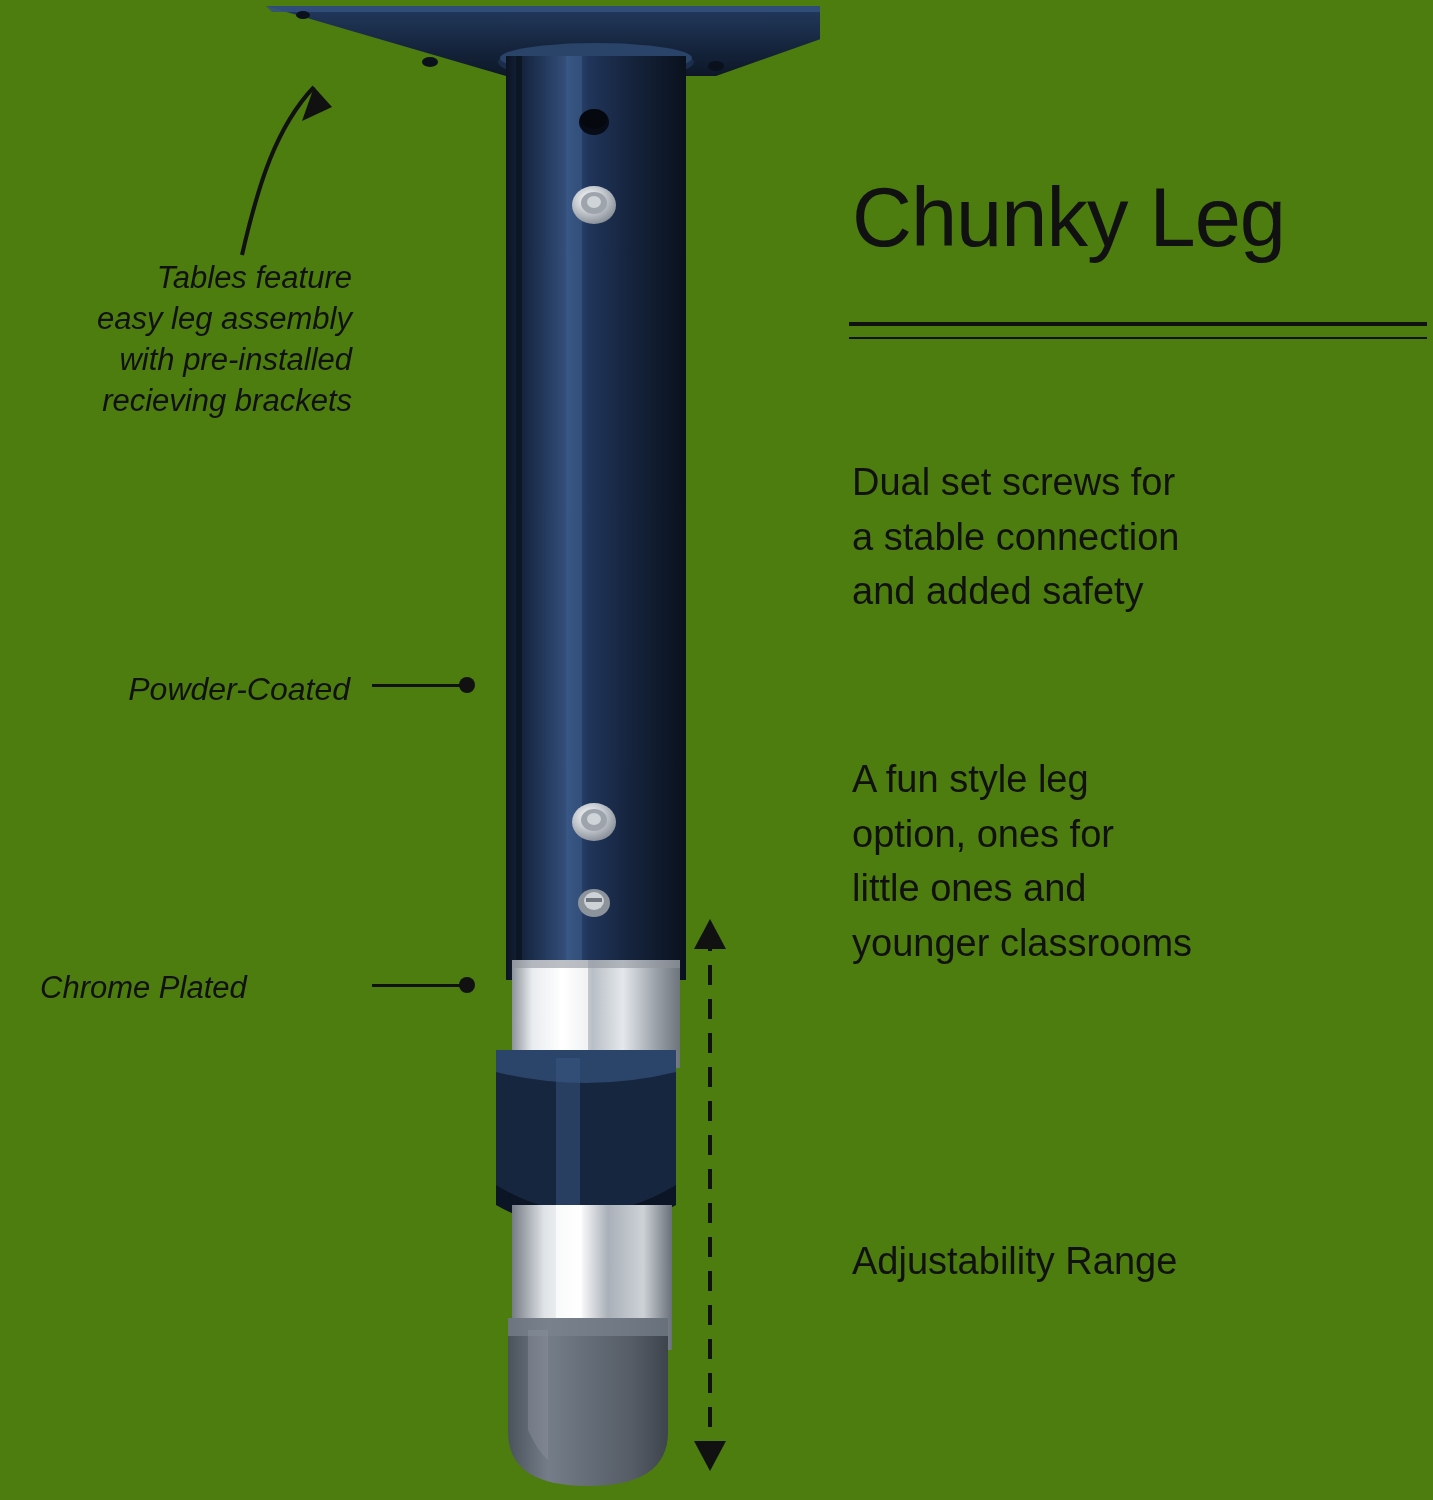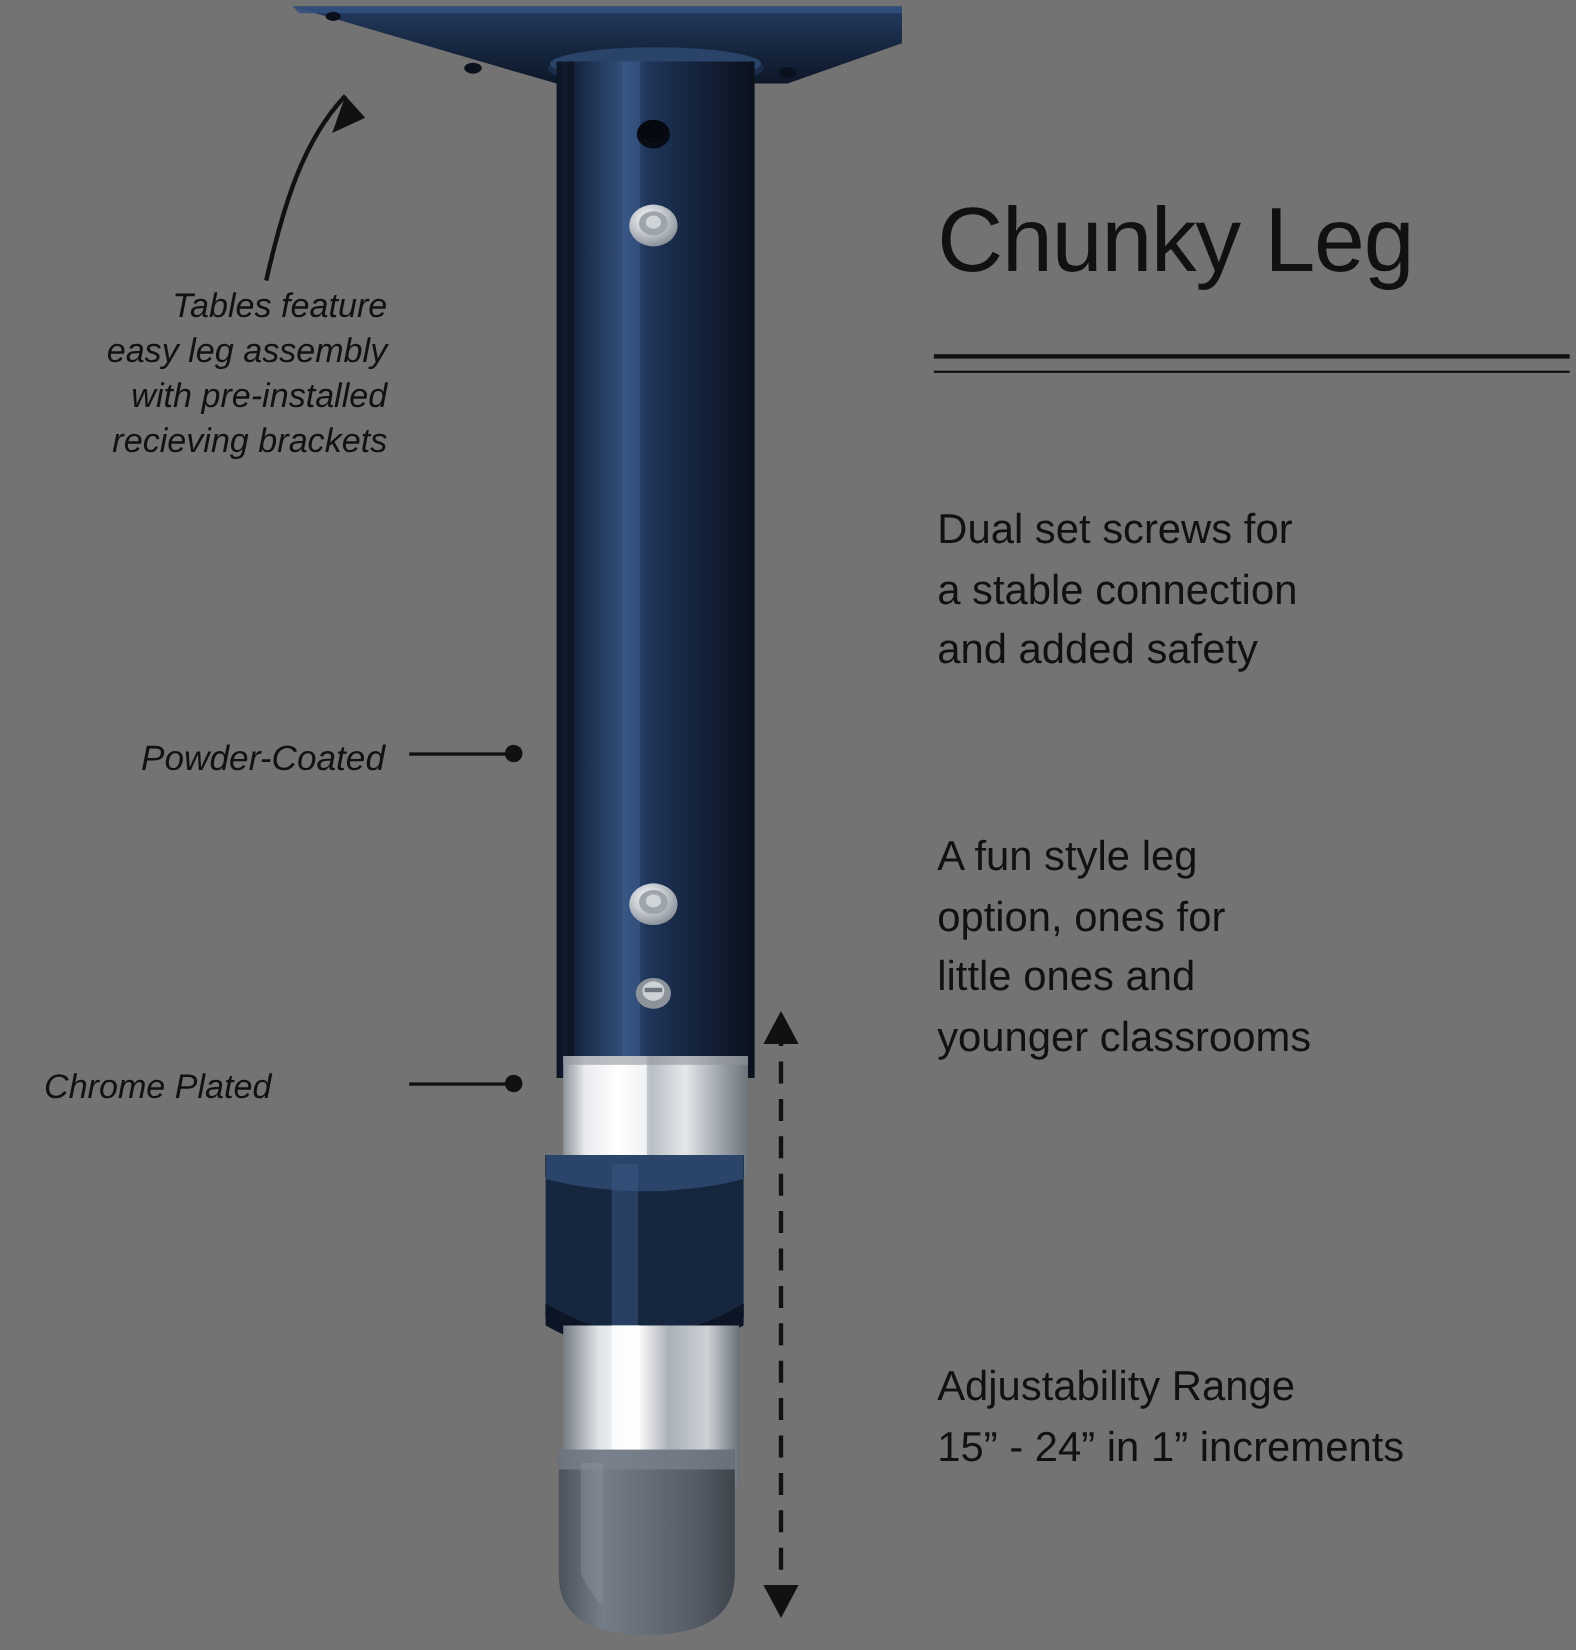--- a/index.html
+++ b/index.html
@@ -4,21 +4,21 @@
 <style>
   html, body {
     margin: 0;
     padding: 0;
     background: #ffffff;
   }
   .page {
     position: relative;
     width: 1433px;
     height: 1500px;
-    background: #737373;
+    background: #4d7c0f;
     overflow: hidden;
     font-family: "Liberation Sans", sans-serif;
     color: #111111;
   }
 
   
   .callout {
     position: absolute;
     font-style: italic;
     font-family: "Liberation Sans", sans-serif;
@@ -274,16 +274,15 @@
 
   <div class="para para-2">
     <div>A fun style leg</div>
     <div>option, ones for</div>
     <div>little ones and</div>
     <div>younger classrooms</div>
   </div>
 
   <div class="para para-3">
     <div>Adjustability Range</div>
-    <div>15” - 24” in 1” increments</div>
   </div>
 
 </div>
 
 </body></html>

